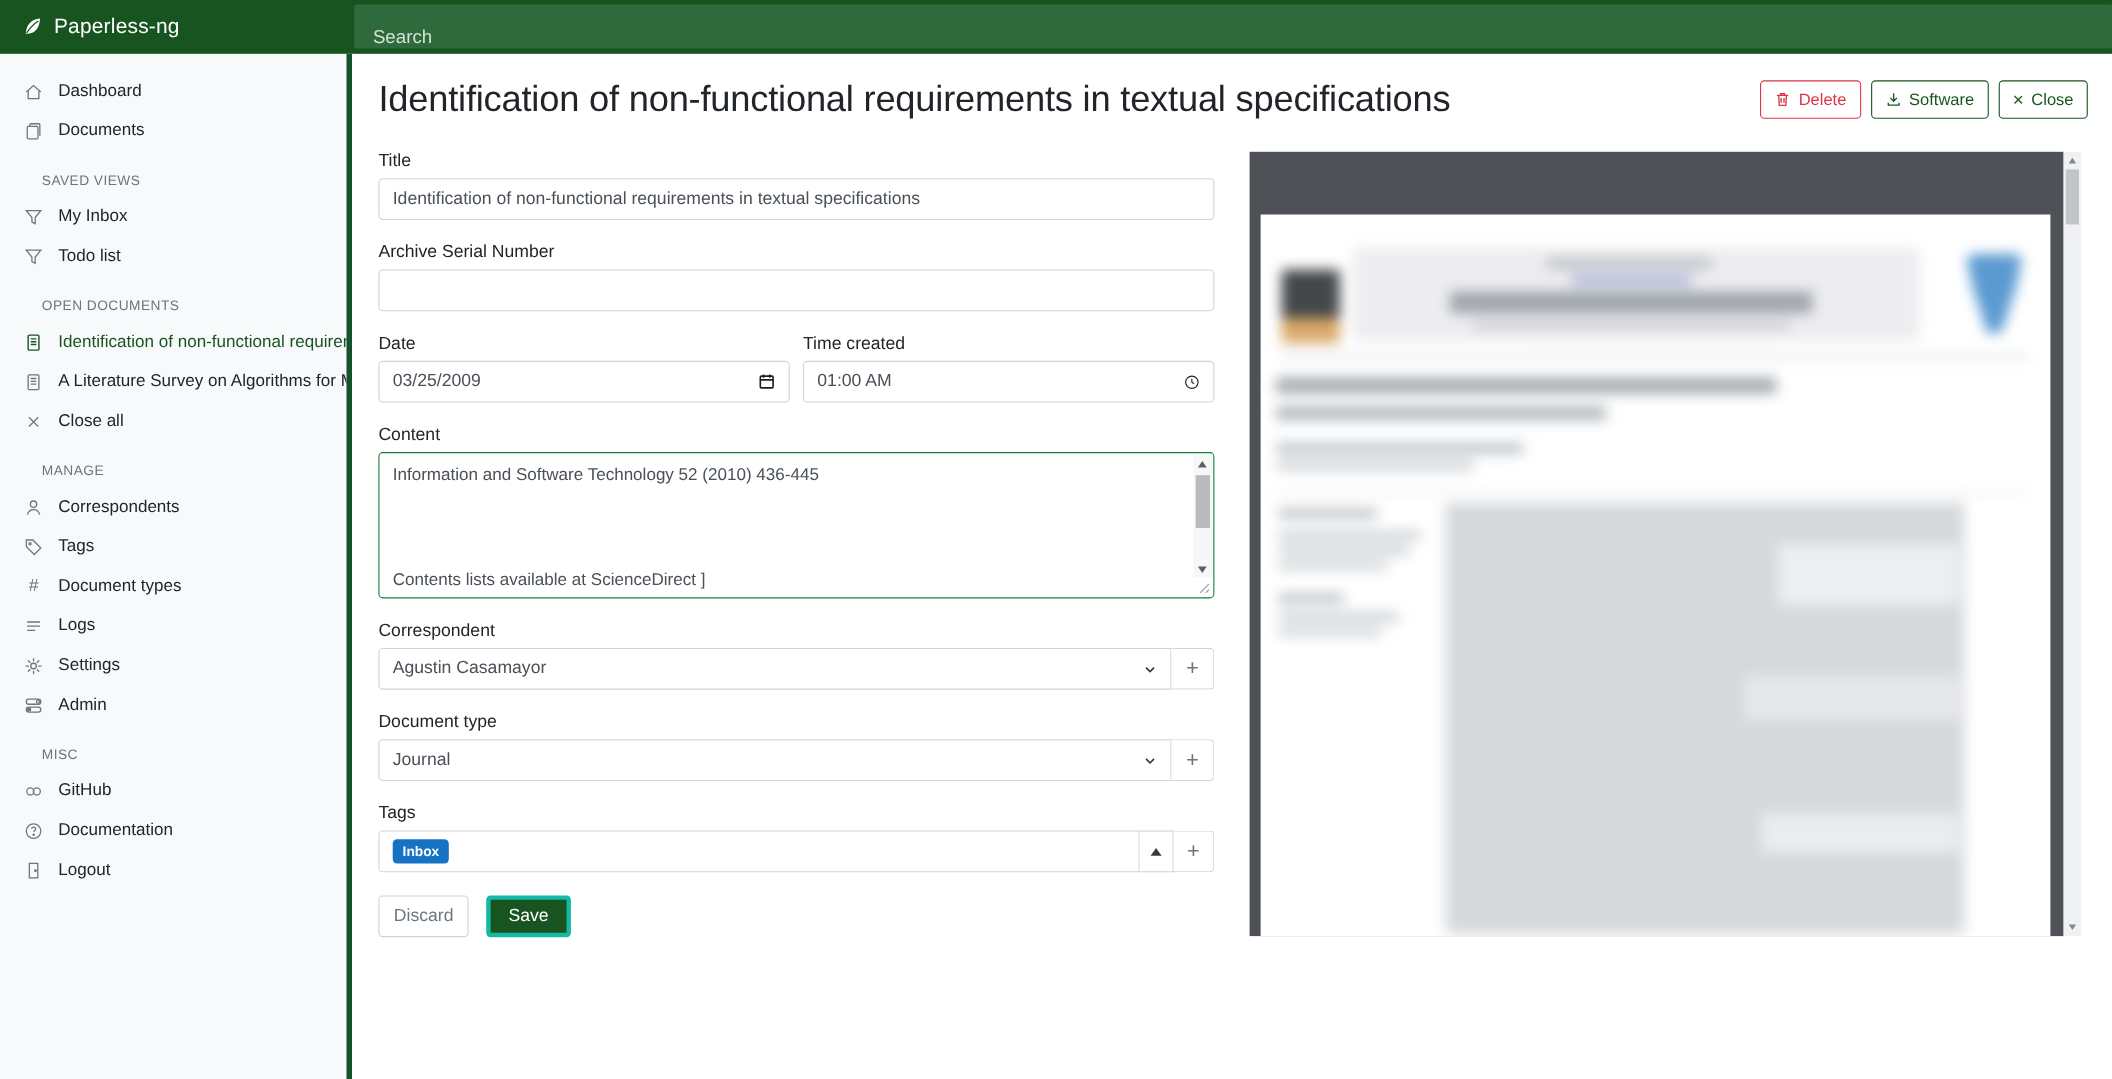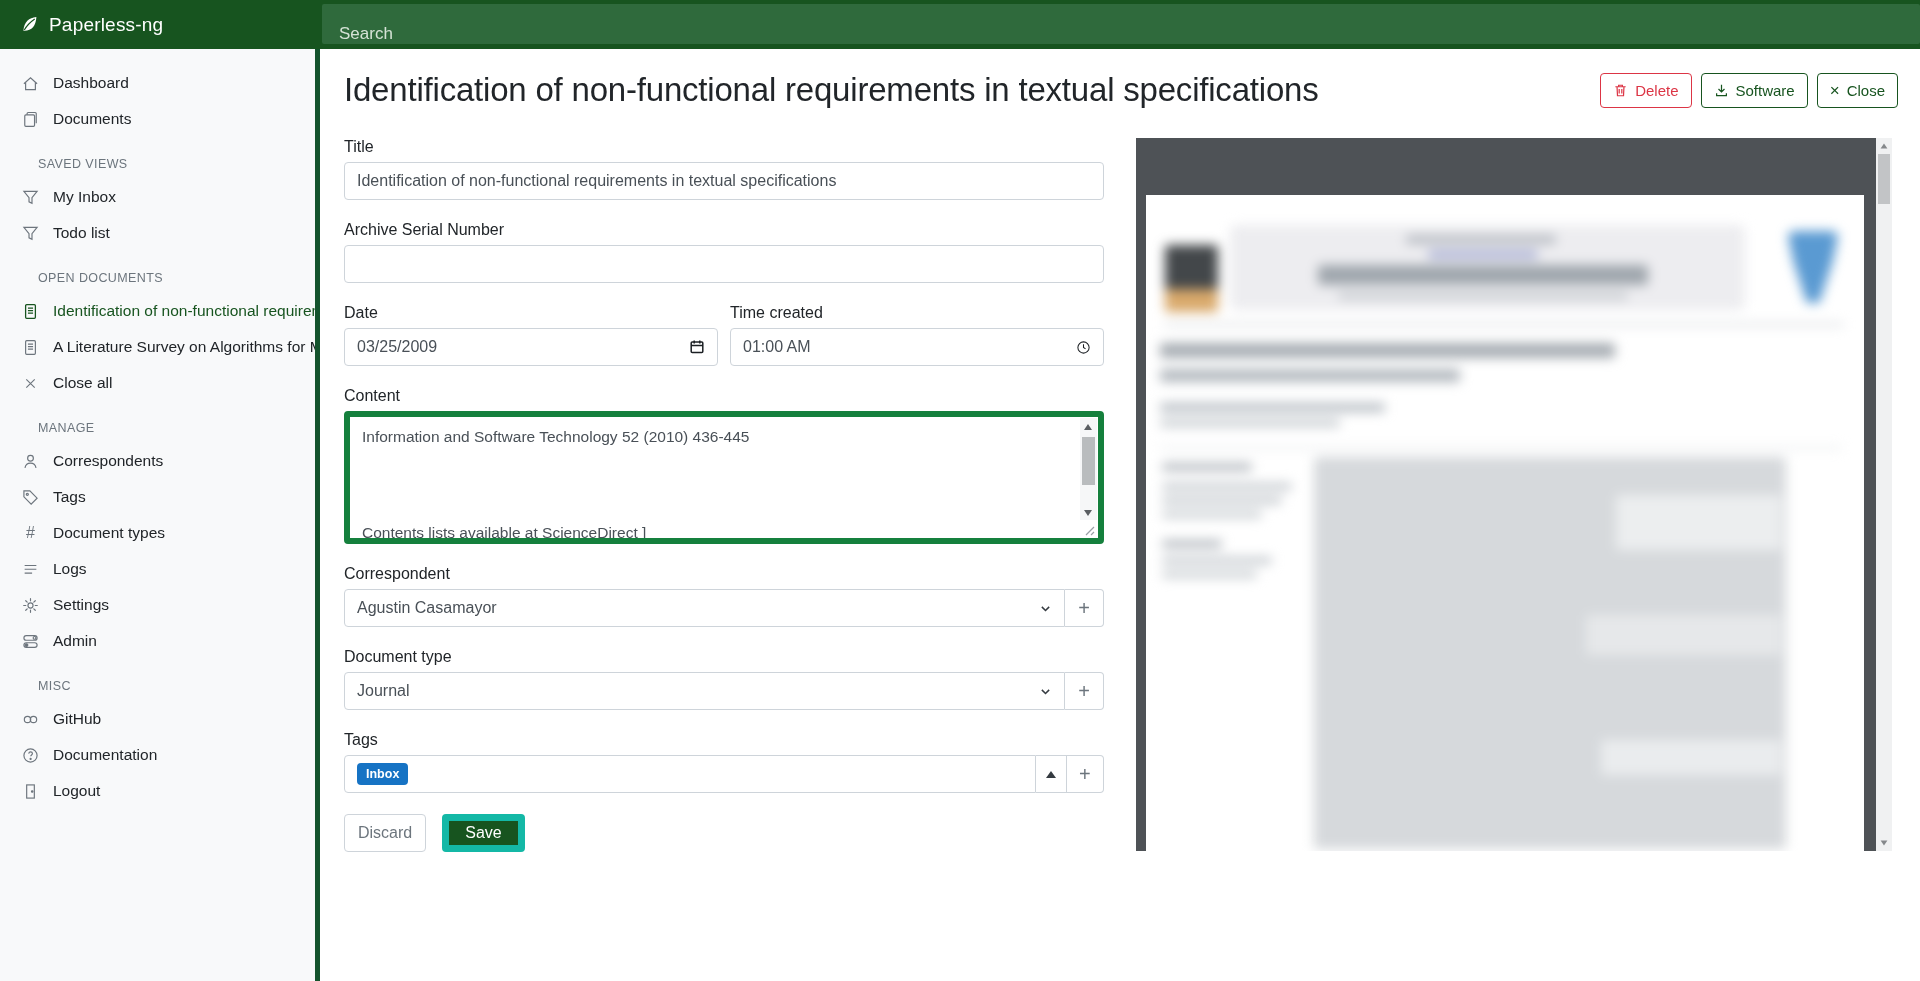--- a/index.html
+++ b/index.html
@@ -49,40 +49,40 @@
   .control .cicon { color:#1b1f23; display:flex; }
 
   .igroup { display:flex; }
   .igroup .control { border-radius:4px 0 0 4px; }
   .addon { width:41px; height:38px; border:1px solid #ced4da; border-left:none; background:#fff;
     display:flex; align-items:center; justify-content:center; cursor:pointer; }
   .addon.last { border-radius:0 4px 4px 0; }
   .plus { font-size:20px; color:#6c757d; font-weight:300; line-height:1; }
 
   
-  .textarea { position:relative; width:100%; height:133px; border:6px solid #15803d; border-radius:4px; background:#fff; overflow:hidden; }
+  .textarea { position:relative; width:100%; height:133px; border:1px solid #15803d; border-radius:4px; background:#fff; overflow:hidden; }
   .ta-text { position:absolute; left:0; top:0; right:18px; bottom:0; padding:8px 6px 8px 12px;
     font-size:15.5px; line-height:24px; color:#495057; white-space:pre-wrap; }
   .ta-scroll { position:absolute; top:1px; right:1px; bottom:18px; width:17px; background:#f6f7f8; }
   .ta-thumb { position:absolute; top:19px; left:2px; width:13px; height:48px; background:#b9bcbe; }
   .tri-up { width:0; height:0; border-left:4.5px solid transparent; border-right:4.5px solid transparent; border-bottom:6px solid #5a5e62; }
   .tri-dn { width:0; height:0; border-left:4.5px solid transparent; border-right:4.5px solid transparent; border-top:6px solid #5a5e62; }
   .ta-scroll .tri-up { position:absolute; top:6px; left:4px; }
   .ta-scroll .tri-dn { position:absolute; bottom:4px; left:4px; }
   .ta-grip { position:absolute; right:2px; bottom:2px; width:13px; height:13px; }
 
   .chip { display:inline-block; padding:4px 9px; border-radius:4px; color:#fff; font-size:12.5px; font-weight:bold; }
   .caret-addon { width:34px; }
   .caret-solid { width:0; height:0; border-left:5.5px solid transparent; border-right:5.5px solid transparent; border-bottom:7px solid #343a40; }
 
   .formbtns { display:flex; gap:16px; margin-top:16px; }
   .btn-discard { height:38px; padding:0 13px; font-size:16px; color:#6c757d; background:#fff;
     border:1px solid #ced4da; border-radius:4px; cursor:pointer; }
   .btn-save { height:38px; padding:0 16px; font-size:16px; color:#fff; background:#17541f;
-    border:7px solid #14b8a6; border-radius:4px; cursor:pointer; }
+    border:4px solid #14b8a6; border-radius:4px; cursor:pointer; }
 
   
   .preview { position:absolute; left:1136px; top:138px; width:756px; height:713px; }
   .pdf-bg { position:absolute; left:0; top:0; width:740px; height:713px; background:#4e5256; }
   .pdf-page { position:absolute; left:10px; top:57px; width:718px; height:656px; background:#fff; overflow:hidden; }
   .blur-wrap { position:absolute; inset:0; filter:blur(6px); }
   .blur-wrap div { position:absolute; border-radius:3px; }
   .pv-scrollbar { position:absolute; left:740px; top:0; width:16px; height:713px; background:#f0f1f2; }
   .pv-thumb { position:absolute; left:2px; top:16px; width:12px; height:50px; background:#c2c4c6; }
   .pv-scrollbar .tri-up { position:absolute; top:5px; left:3.5px; transform:scale(.85); border-bottom-color:#85888b; }

